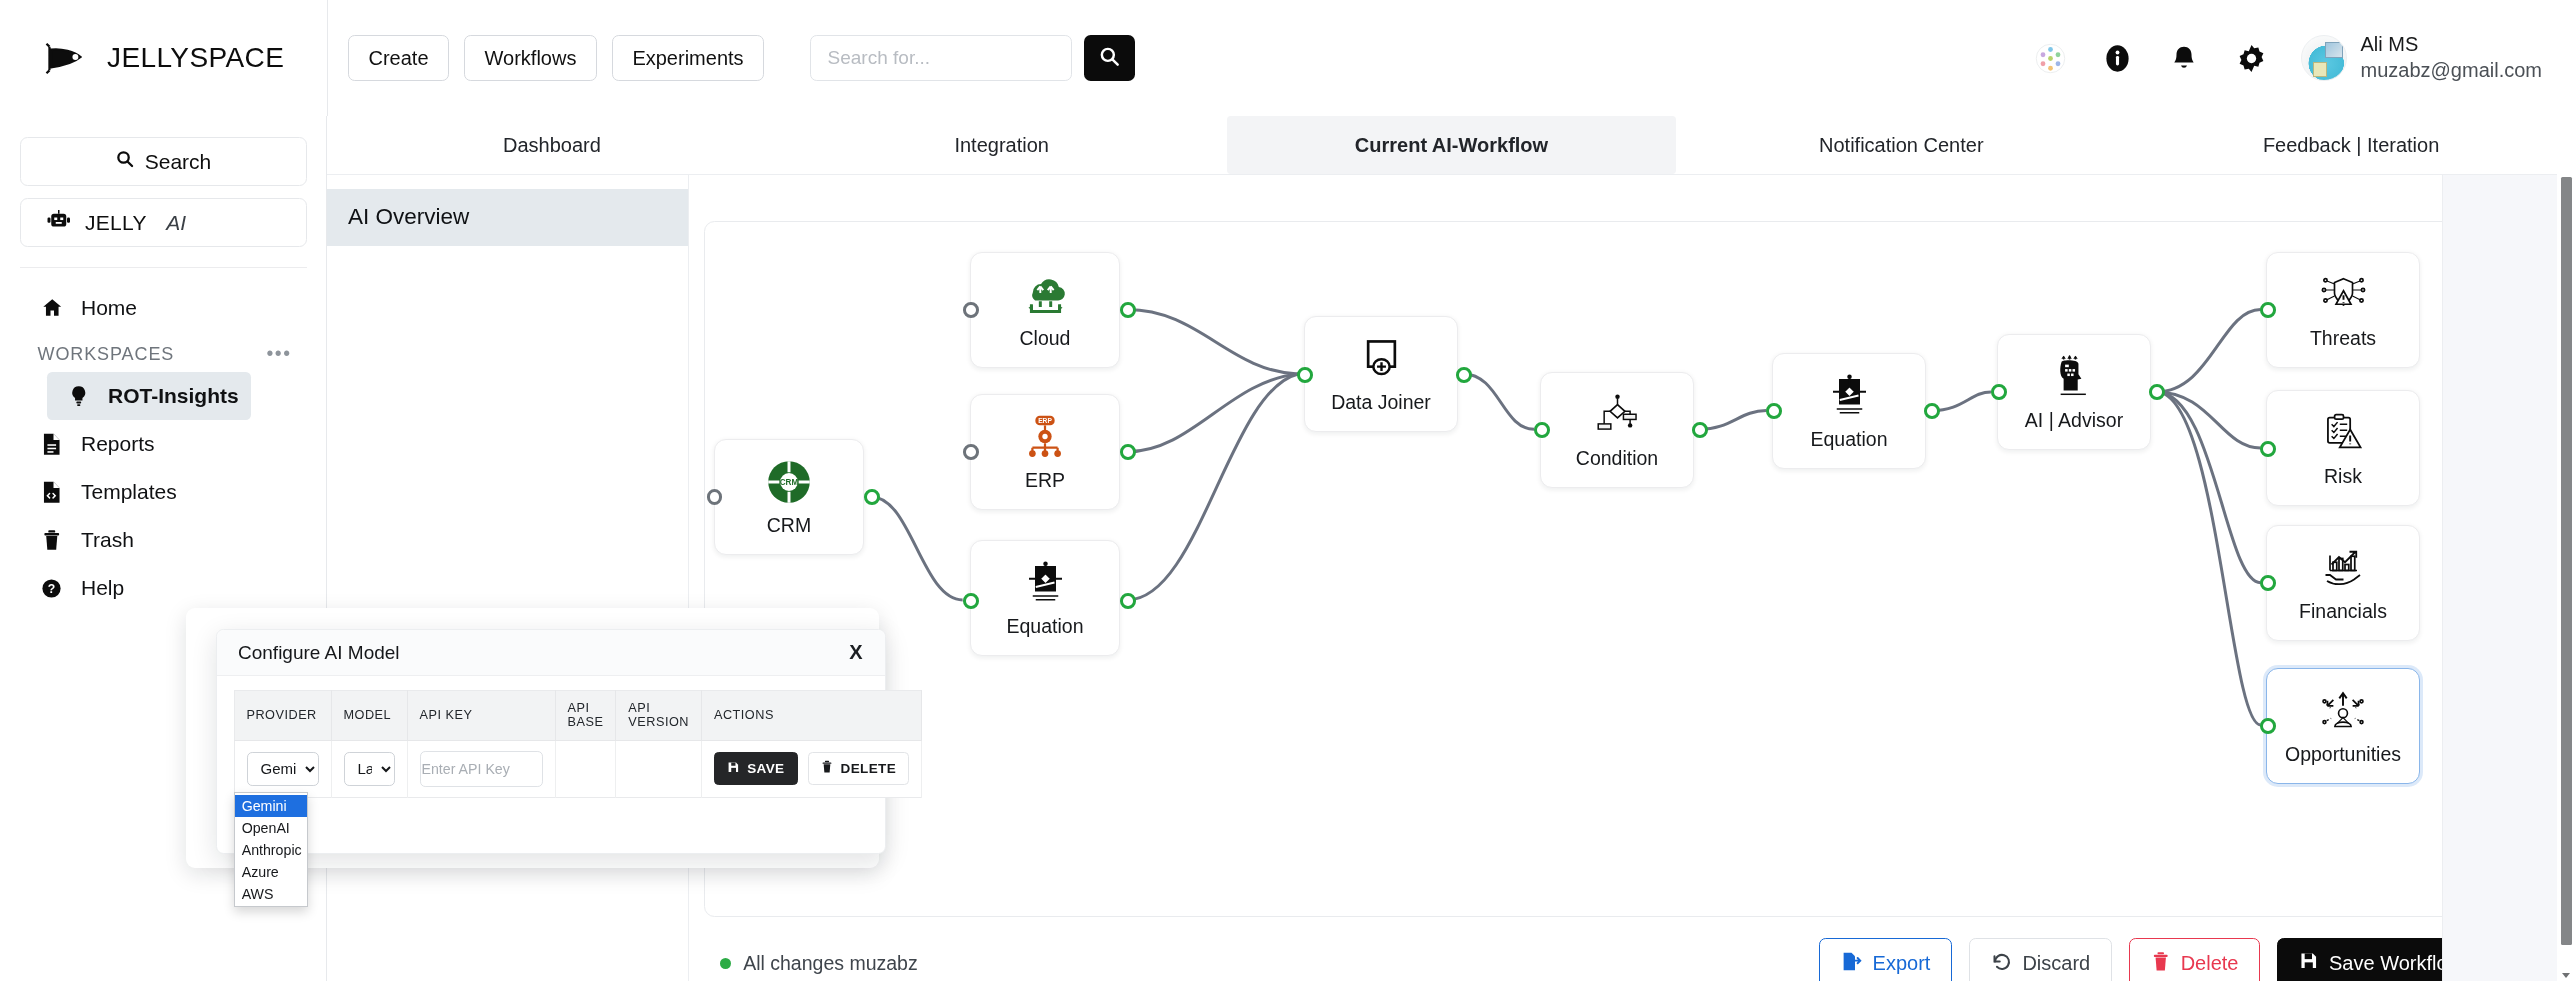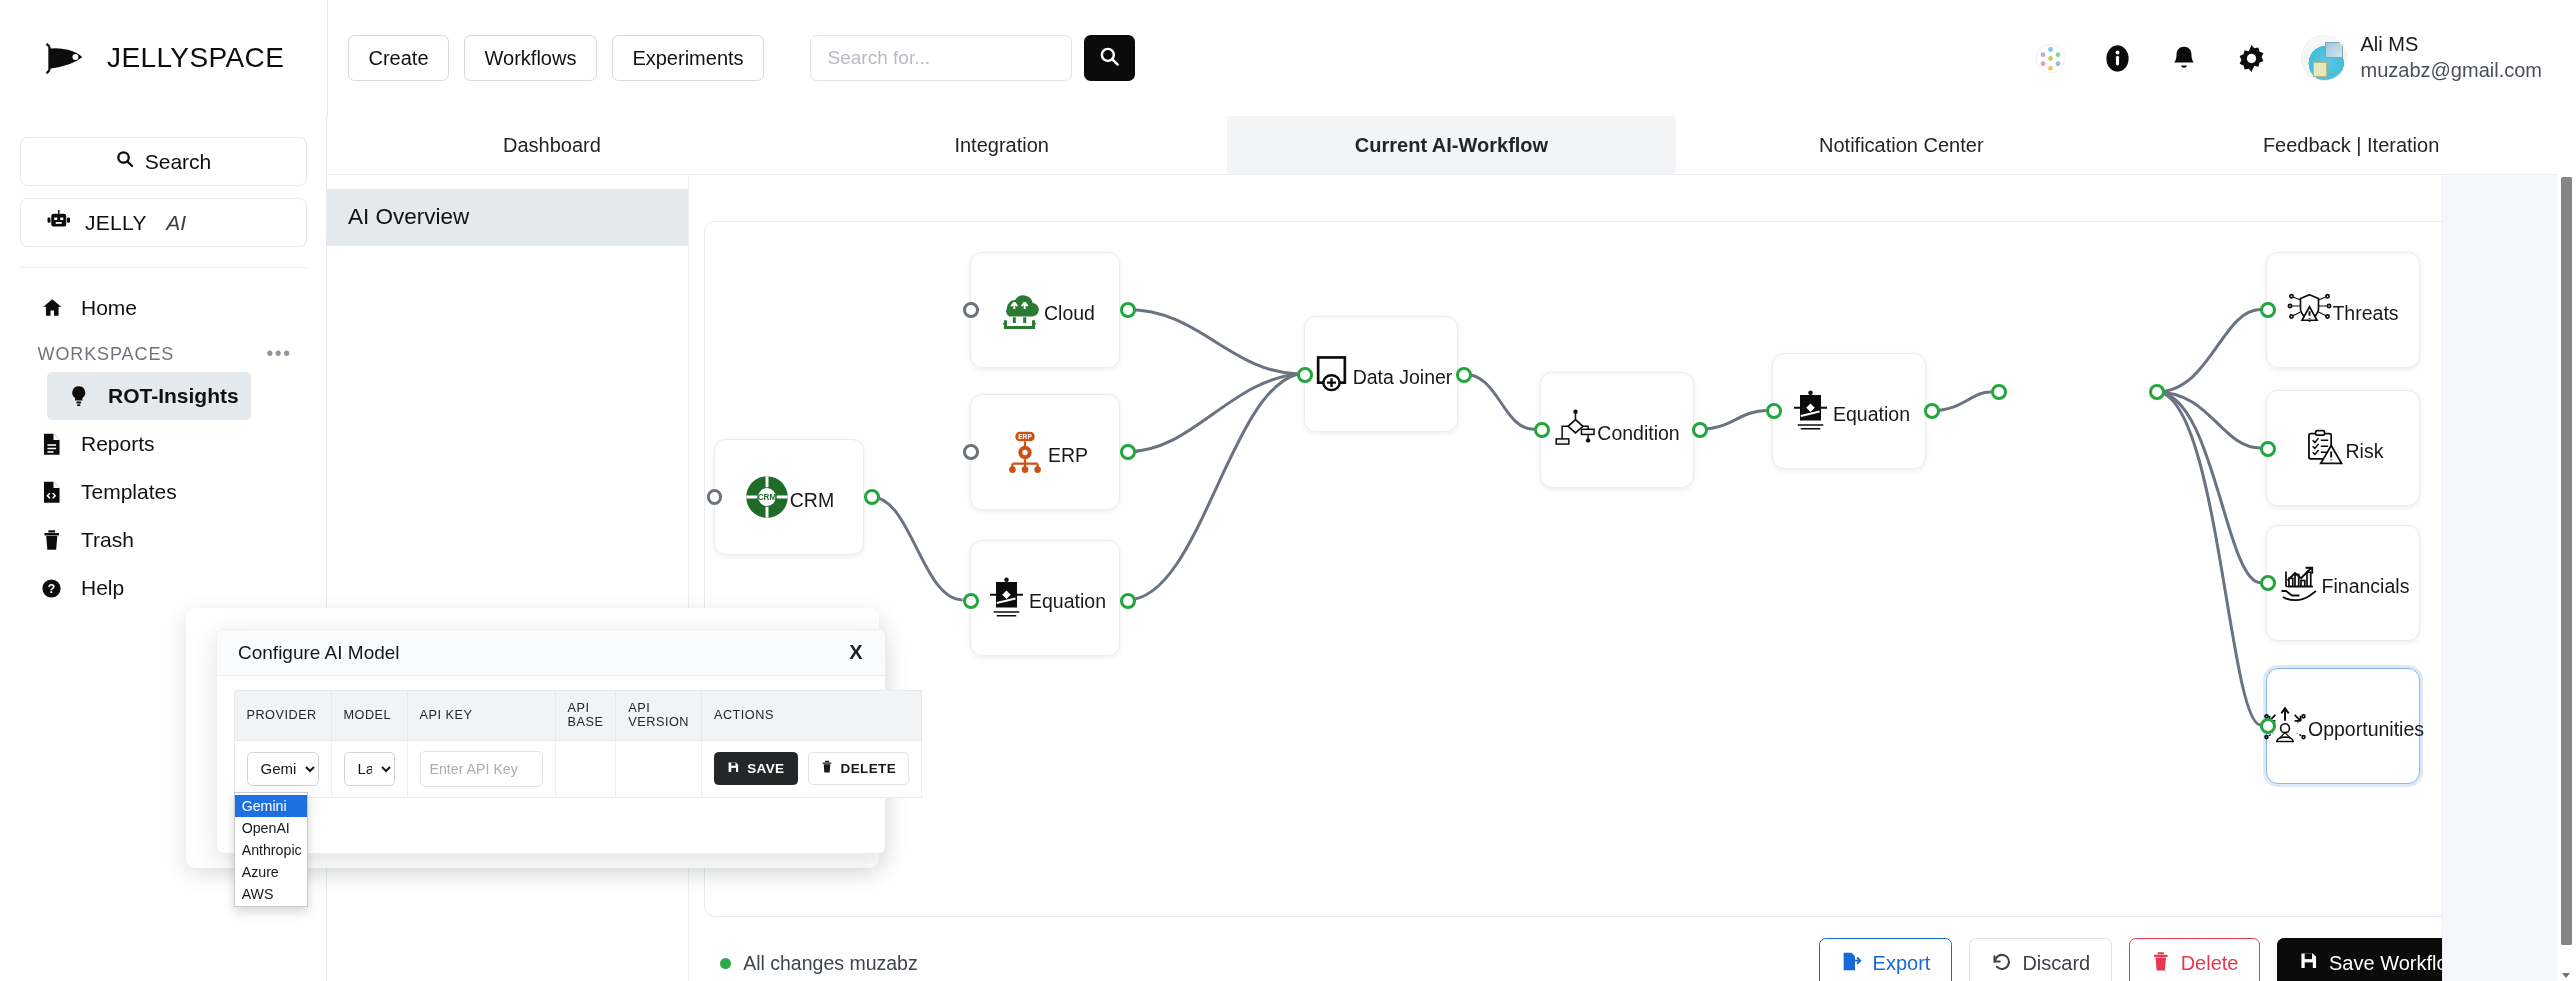--- a/index.html
+++ b/index.html
@@ -123,21 +123,21 @@
   .canvas {
     position:relative; width: 1781px; height: 696px;
     background:#fff; border:0.7px solid #e9ebee; border-radius: 10.5px; overflow:hidden;
   }
   .flow { position:absolute; inset:0; }
   .edges { position:absolute; left:0; top:0; width:1781px; height:696px; }
 
   .node {
     position:absolute; background:#fff; border:0.7px solid #ececee; border-radius: 12px;
     box-shadow: 0 1.5px 5.2px rgba(17,22,29,.07);
-    display:flex; flex-direction:row; align-items:center; justify-content:center;
+    display:flex; flex-direction:column; align-items:center; justify-content:center;
     cursor:pointer;
   }
   .node.selected { border: 1.5px solid #8ab6ea; box-shadow: 0 0 0 3px rgba(138,182,234,.30); }
   .node-icon { height: 49px; display:flex; align-items:center; justify-content:center; }
   .node-label { font-size: 19.5px; color:#17191c; margin-top: 7.5px; white-space:nowrap; }
 
   .port {
     position:absolute; width: 15.7px; height:15.7px; border-radius:50%;
     border: 3.7px solid #22a73e; background:#fff; z-index: 5;
   }
@@ -192,21 +192,21 @@
   .tbl td { padding: 9px 12px; border-right:0.7px solid #eeeff0; vertical-align:middle; height: 57px; }
   .sel {
     height: 34px; border:0.7px solid #cfd3d8; border-radius: 5.2px; background:#fff;
     font-size: 15px; color:#15171a; padding: 0 6px 0 9px;
     font-family:"Liberation Sans", sans-serif; cursor:pointer;
   }
   .sel.provider { width: 72px; }
   .sel.model { width: 51px; }
   .api-input {
     width: 123px; height: 36px; border:0.7px solid #dfe2e6; border-radius: 5.2px;
-    padding: 0 9px; font-size: 14.2px; color:#15171a;
+    padding: 0 1px; font-size: 14.2px; color:#15171a;
     font-family:"Liberation Sans", sans-serif; background:#fff;
   }
   .api-input::placeholder { color:#a9aeb4; }
   .cell-btns { display:flex; gap: 10.5px; align-items:flex-end; }
   .mini-btn {
     height: 33px; border-radius: 4.5px; display:flex; align-items:center; gap:7.5px;
     padding: 0 12px; font-size: 13.5px; letter-spacing:0.4px; cursor:pointer;
     font-family:"Liberation Sans", sans-serif; font-weight:700;
   }
   .mini-save { background:#252628; color:#fff; border:0.7px solid #252628; }
@@ -567,20 +567,37 @@
                 <path d="M17 36 L42 30" stroke="#ffffff" stroke-width="2.4"></path>
                 <rect x="13" y="47" width="34" height="2" fill="#0c0c0c"></rect>
                 <rect x="17" y="52" width="26" height="2" fill="#0c0c0c"></rect>
               </svg>
             </span>
             <span class="node-label">Equation</span>
           </div>
           <div class="port" style="left:1061px;top:181px;"></div>
           <div class="port" style="left:1219px;top:181px;"></div>
 
+          <div class="node" style="left:1292px;top:112px;width:154px;height:116px;">
+            <span class="node-icon">
+              <svg width="42" height="43" viewBox="0 0 56 58">
+                <path d="M14 6 L14 2 M22 6 L22 1 M30 6 L30 2" stroke="#0c0c0c" stroke-width="2"></path>
+                <path d="M11 5 L14 1 L17 5 M19 5 L22 0 L25 5 M27 5 L30 1 L33 5" fill="#0c0c0c"></path>
+                <path d="M11 10 C11 6 34 6 34 12 L34 26 L38 32 L33 33 L33 48 L14 48 L14 32 C8 28 9 16 11 10z" fill="#0c0c0c"></path>
+                <rect x="16" y="13" width="5" height="3.4" fill="#ffffff"></rect>
+                <rect x="16" y="19" width="3.4" height="3.4" fill="#ffffff"></rect>
+                <rect x="21" y="19" width="3.4" height="3.4" fill="#ffffff"></rect>
+                <rect x="26" y="19" width="3.4" height="3.4" fill="#ffffff"></rect>
+                <rect x="19" y="25" width="3.4" height="3.4" fill="#ffffff"></rect>
+                <rect x="24" y="25" width="3.4" height="3.4" fill="#ffffff"></rect>
+                <rect x="10" y="52" width="34" height="2" fill="#0c0c0c"></rect>
+              </svg>
+            </span>
+            <span class="node-label">AI | Advisor</span>
+          </div>
           <div class="port" style="left:1286px;top:162px;"></div>
           <div class="port" style="left:1444px;top:162px;"></div>
 
           <div class="node" style="left:1561px;top:30px;width:154px;height:116px;">
             <span class="node-icon">
               <svg width="45" height="39" viewBox="0 0 60 52" fill="none" stroke="#0c0c0c" stroke-width="2.2">
                 <path d="M30 5 L42 10 L42 24 C42 32 30 40 30 40 C30 40 18 32 18 24 L18 10z"></path>
                 <path d="M30 21 L40 39 L20 39z" fill="#ffffff"></path>
                 <path d="M30 27 L30 33 M30 36 L30 37" stroke-width="2.6"></path>
                 <path d="M18 12 L8 8 M18 20 L6 20 M18 28 L8 33 M42 12 L52 8 M42 20 L54 20 M42 28 L52 33" stroke-width="1.6"></path>

